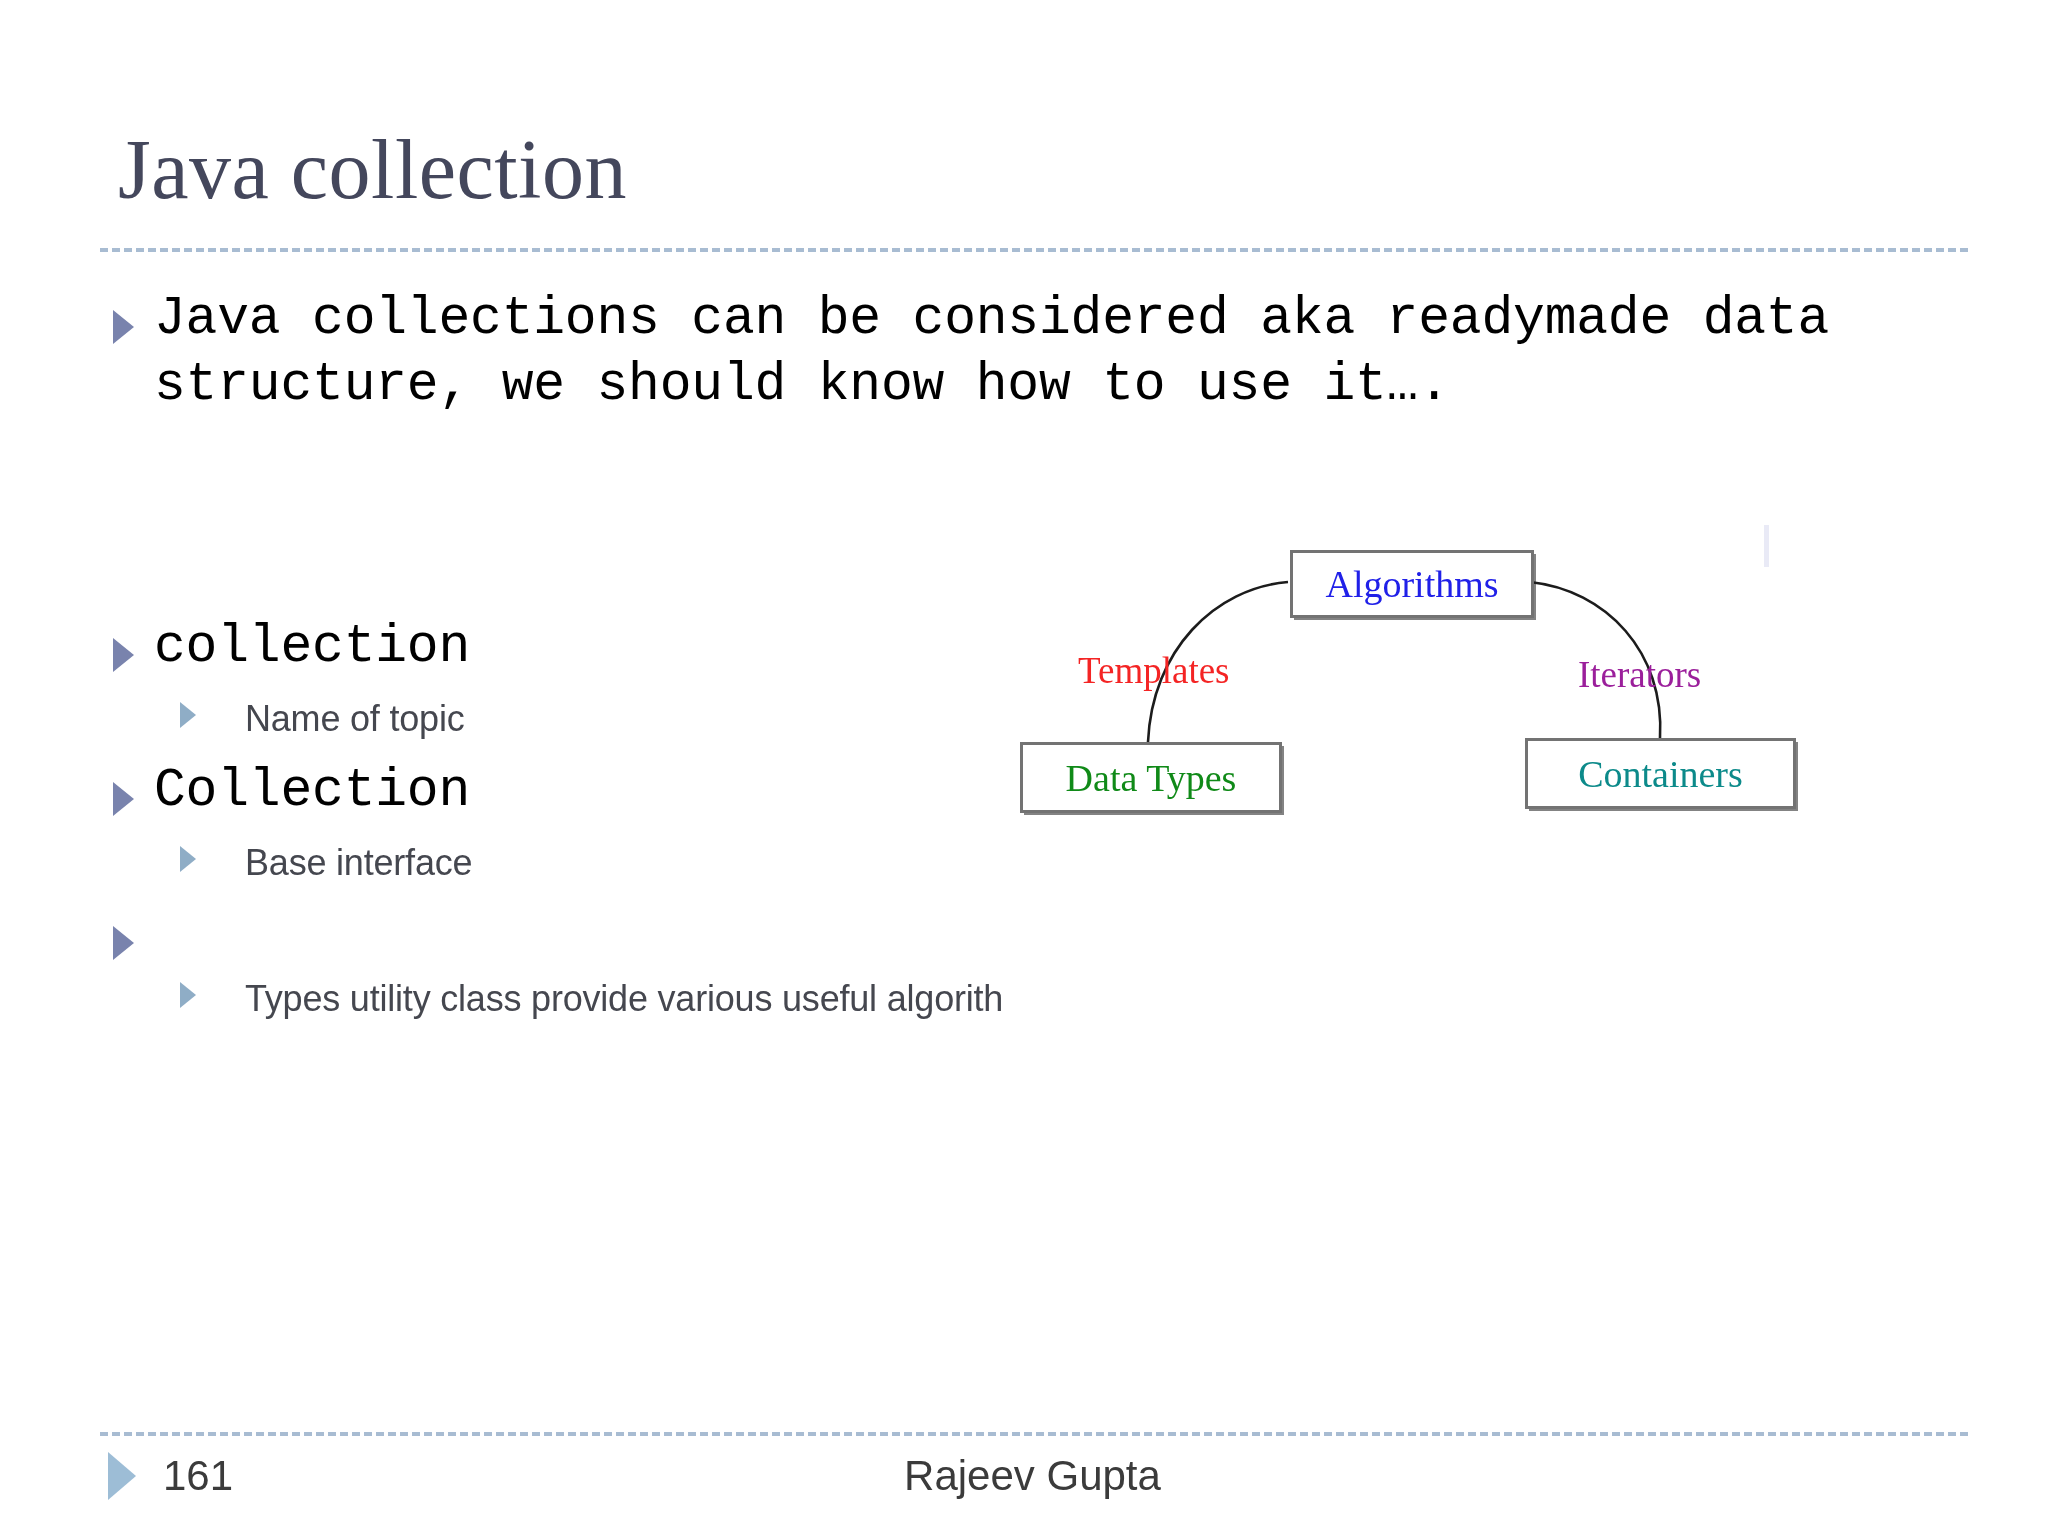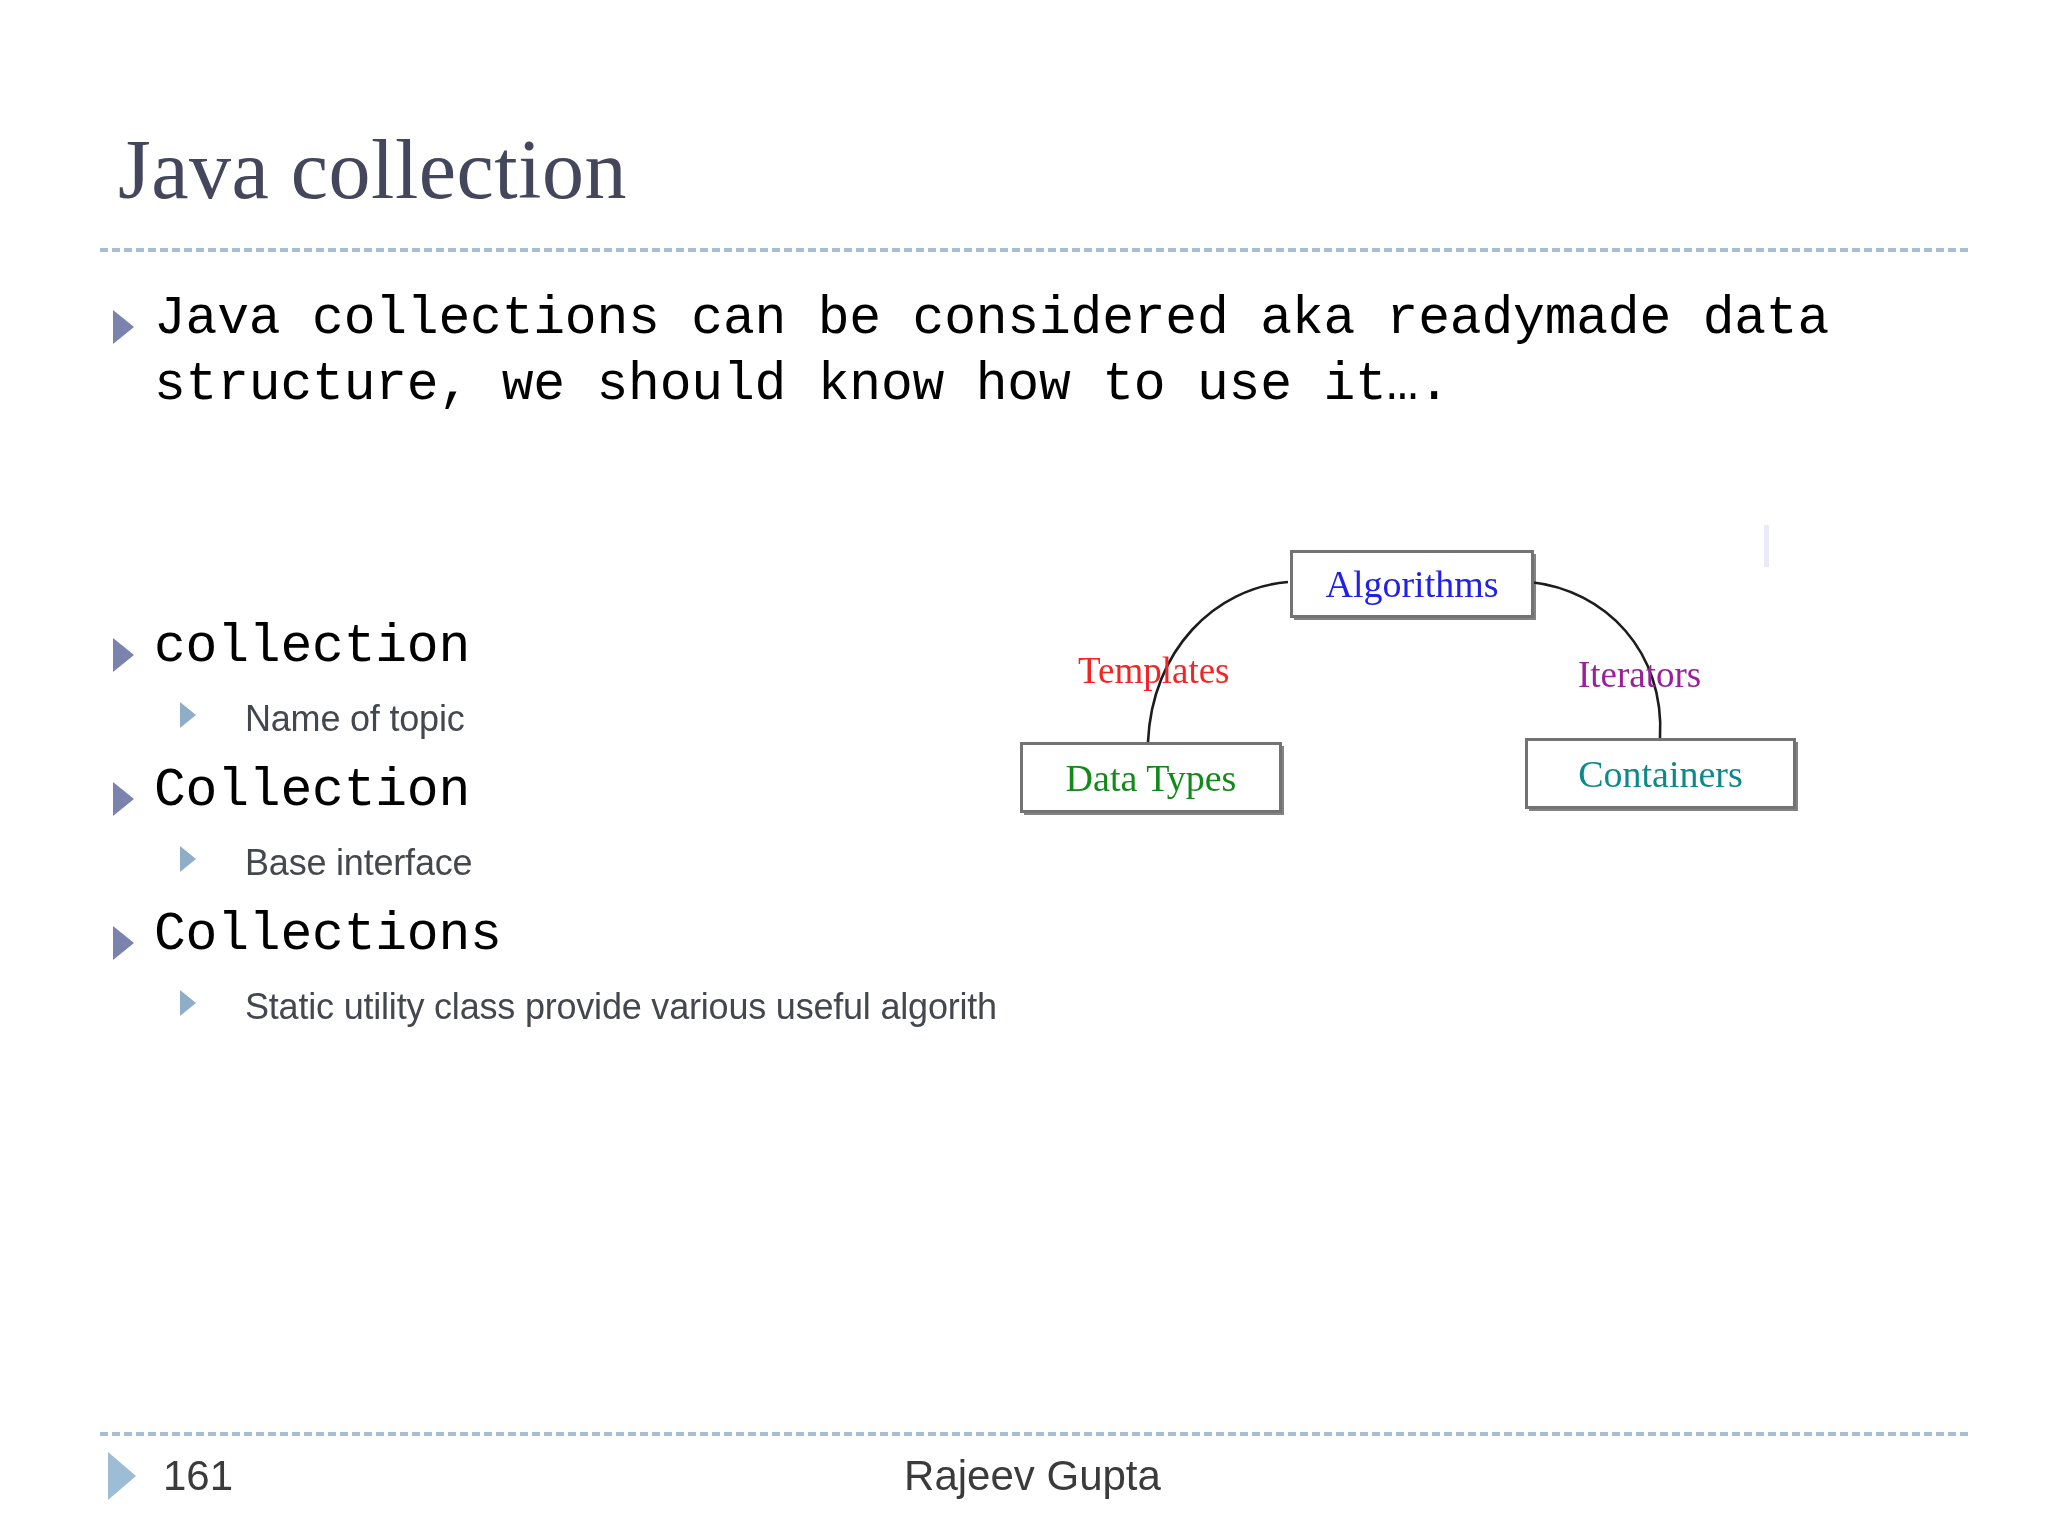--- a/index.html
+++ b/index.html
@@ -228,26 +228,25 @@
       <span class="text-l1">Collection</span>
     </div>
 
     <div class="bullet-row">
       <span class="tri tri-l2"></span>
       <span class="text-l2">Base interface</span>
     </div>
 
     <div class="bullet-row">
       <span class="tri tri-l1"></span>
-      <span class="text-l1">Collections</span>
     </div>
 
     <div class="bullet-row">
       <span class="tri tri-l2"></span>
-      <span class="text-l2">Static utility class provide various useful algorith</span>
+      <span class="text-l2">Types utility class provide various useful algorith</span>
     </div>
 
   </div>
 
   <div class="diagram">
 
     <svg width="840" height="330" viewBox="0 0 840 330">
 
       <path d="M 288 62 C 215 68 152 130 148 222" fill="none" stroke="#1c1c1c" stroke-width="2.6"></path>
 

